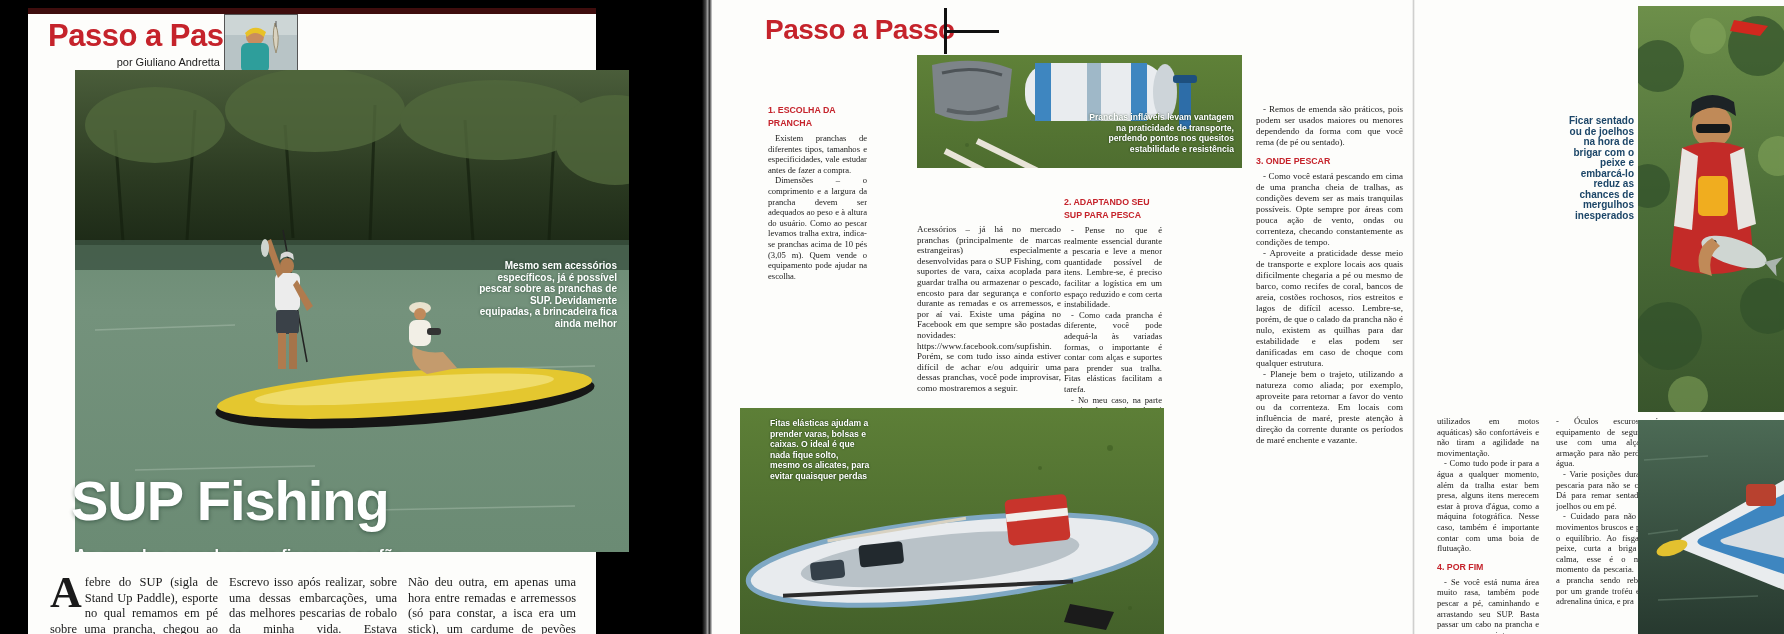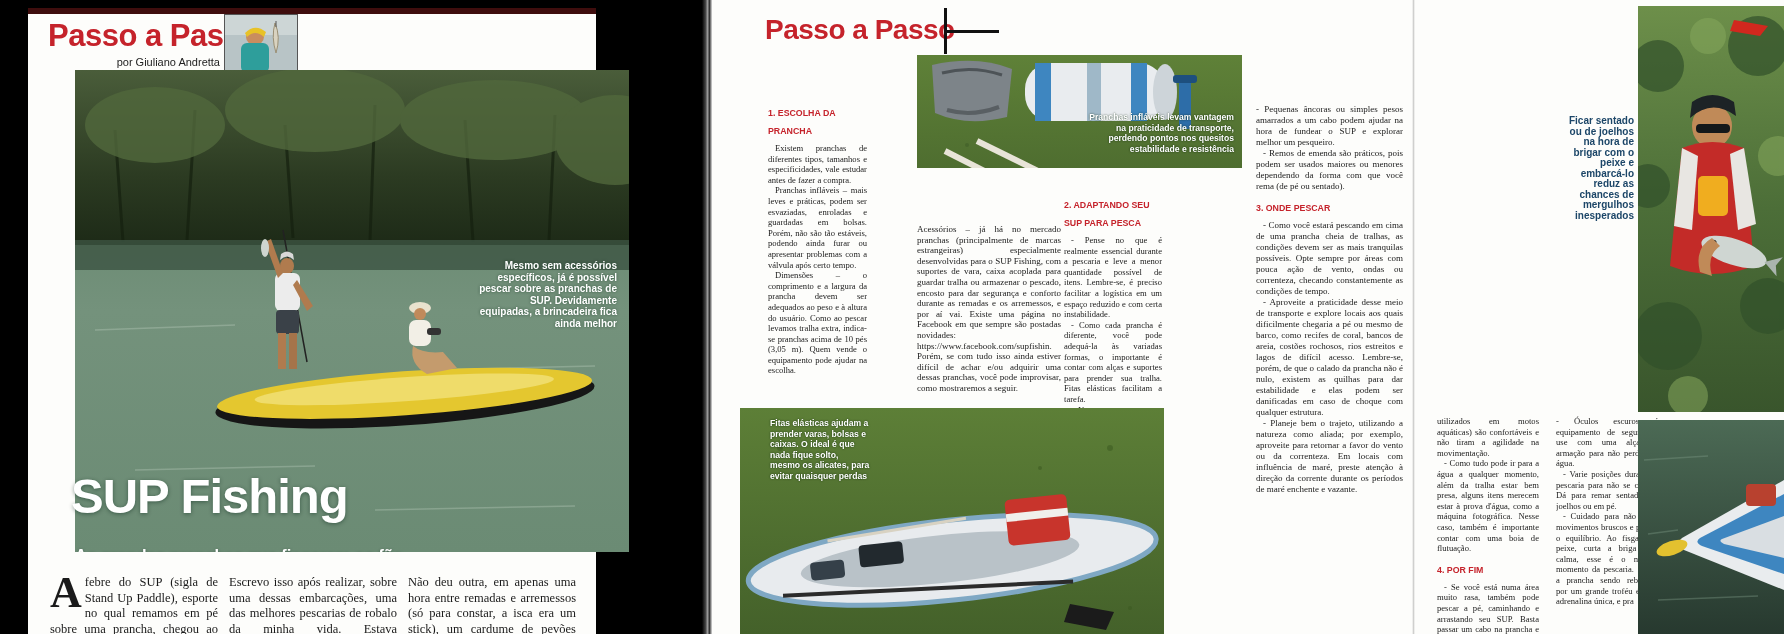--- a/index.html
+++ b/index.html
@@ -16,36 +16,36 @@
             color:#c5232b;letter-spacing:-.5px;}
   #mastL{left:20px;top:10px;font-size:31px;}
   .byline{position:absolute;left:20px;top:48px;width:172px;text-align:right;
           font-family:"Liberation Sans",sans-serif;font-size:11px;color:#222;}
   .minphoto{position:absolute;left:196px;top:6px;width:72px;height:58px;border:1px solid #555;overflow:hidden;}
   .hero{position:absolute;left:7px;top:62px;width:554px;height:482px;overflow:hidden;padding-left:40px;}
   .hero-caption{position:absolute;right:12px;top:190px;width:140px;text-align:right;
     font-family:"Liberation Sans",sans-serif;font-weight:700;font-size:10px;line-height:11.5px;
     color:#fff;text-shadow:0 0 3px rgba(0,40,20,.55);}
   .hero-title{position:absolute;left:36px;top:398px;font-family:"Liberation Sans",sans-serif;
-    font-weight:700;font-size:49px;color:#fff;letter-spacing:-1px;text-shadow:0 1px 4px rgba(0,30,20,.45);}
+    font-weight:700;font-size:56px;color:#fff;letter-spacing:-1px;text-shadow:0 1px 4px rgba(0,30,20,.45);}
   .hero-sub{position:absolute;left:40px;top:477px;width:330px;font-family:"Liberation Sans",sans-serif;
     font-weight:700;font-size:16.5px;line-height:17.5px;color:#fff;text-shadow:0 1px 3px rgba(0,30,20,.5);}
   .introcols{position:absolute;left:0;top:563px;width:568px;height:63px;overflow:hidden;}
   .icol{position:absolute;top:4px;width:168px;font-size:12.5px;line-height:15.5px;text-align:justify;}
   #icol1{left:22px;} #icol2{left:201px;} #icol3{left:380px;}
   .dropcap{float:left;font-weight:700;font-size:44px;line-height:36px;padding-right:3px;}
   
   #mastR{left:53px;top:14px;font-size:28px;}
   .rule-h{position:absolute;background:#111;}
   .rule-v{position:absolute;background:#111;}
   .col{position:absolute;font-size:8.6px;line-height:10.6px;text-align:justify;overflow:hidden;}
   .col p{margin:0;text-indent:7px;}
   .col p.first{text-indent:0;}
   .sechead{font-family:"Liberation Sans",sans-serif;font-weight:700;color:#c5232b;
-           font-size:8.8px;line-height:18px;margin:7px 0 3px;text-align:left;}
+           font-size:8.8px;line-height:13px;margin:7px 0 3px;text-align:left;}
   .sechead.top{margin-top:0;}
   #colA{left:56px;top:104px;width:99px;height:446px;}
   #colB{left:205px;top:224px;width:144px;height:180px;font-size:9px;}
   #colC{left:352px;top:196px;width:98px;height:362px;}
   #colD{left:544px;top:104px;width:147px;height:530px;font-size:9px;line-height:11px;}
   #colE{left:725px;top:416px;width:102px;height:218px;}
   #colF{left:844px;top:416px;width:102px;height:218px;}
   .photo{position:absolute;overflow:hidden;}
   #photo1{left:205px;top:55px;width:325px;height:113px;}
   #photo2{left:28px;top:408px;width:433px;height:226px;}
@@ -168,21 +168,20 @@
   <div class="page" id="pageR">
     <div class="masthead" id="mastR">Passo a Passo</div>
     <div class="rule-v" style="left:232px;top:8px;width:3px;height:46px;"></div>
     <div class="rule-h" style="left:235px;top:30px;width:52px;height:3px;"></div>
     <div class="fold"></div>
 
     <div class="col" id="colA">
       <h4 class="sechead top">1. ESCOLHA DA PRANCHA</h4>
       <div>
           <p>Existem pranchas de diferentes tipos, tamanhos e especificidades, vale estudar antes de fazer a compra.</p>
-          <p>Pranchas infláveis – mais leves e práticas, podem ser esvaziadas, enroladas e guardadas em bolsas. Porém, não são tão estáveis, podendo ainda furar ou apresentar problemas com a válvula após certo tempo.</p>
           <p>Dimensões – o comprimento e a largura da prancha devem ser adequados ao peso e à altura do usuário. Como ao pescar levamos tralha extra, indica-se pranchas acima de 10 pés (3,05 m). Quem vende o equipamento pode ajudar na escolha.</p>
         </div>
     </div>
 
     <div class="photo" id="photo1">
       <svg width="325" height="162" viewBox="0 0 325 162">
         <defs>
             <linearGradient id="grass1" x1="0" y1="0" x2="0" y2="1">
           <stop offset="0" stop-color="#5f8138"></stop>
               <stop offset="1" stop-color="#47652c"></stop>
@@ -267,21 +266,20 @@
           <line x1="40" y1="170" x2="330" y2="186" stroke="#2b2b2b" stroke-width="4"></line>
           <line x1="90" y1="120" x2="230" y2="112" stroke="#d8d2c2" stroke-width="3"></line>
         </g>
         <path d="M330 196 L374 204 L366 222 L324 214 Z" fill="#1b1b1b"></path>
       </svg>
       <div class="pcap" id="cap2">Fitas elásticas ajudam a prender varas, bolsas e caixas. O ideal é que nada fique solto, mesmo os alicates, para evitar quaisquer perdas</div>
     </div>
 
     <div class="col" id="colD">
       <div>
-          <p class="first">- Pequenas âncoras ou simples pesos amarrados a um cabo podem ajudar na hora de fundear o SUP e explorar melhor um pesqueiro.</p>
           <p>- Remos de emenda são práticos, pois podem ser usados maiores ou menores dependendo da forma com que você rema (de pé ou sentado).</p>
         </div>
       <h4 class="sechead">3. ONDE PESCAR</h4>
       <div>
           <p>- Como você estará pescando em cima de uma prancha cheia de tralhas, as condições devem ser as mais tranquilas possíveis. Opte sempre por áreas com pouca ação de vento, ondas ou correnteza, checando constantemente as condições de tempo.</p>
           <p>- Aproveite a praticidade desse meio de transporte e explore locais aos quais dificilmente chegaria a pé ou mesmo de barco, como recifes de coral, bancos de areia, costões rochosos, rios estreitos e lagos de difícil acesso. Lembre-se, porém, de que o calado da prancha não é nulo, existem as quilhas para dar estabilidade e elas podem ser danificadas em caso de choque com qualquer estrutura.</p>
           <p>- Planeje bem o trajeto, utilizando a natureza como aliada; por exemplo, aproveite para retornar a favor do vento ou da correnteza. Em locais com influência de maré, preste atenção à direção da corrente durante os períodos de maré enchente e vazante.</p>
         </div>
     </div>
 

